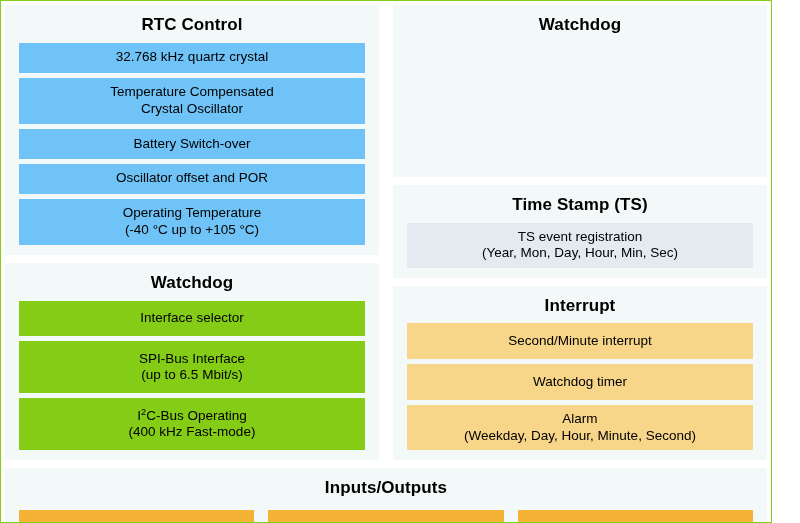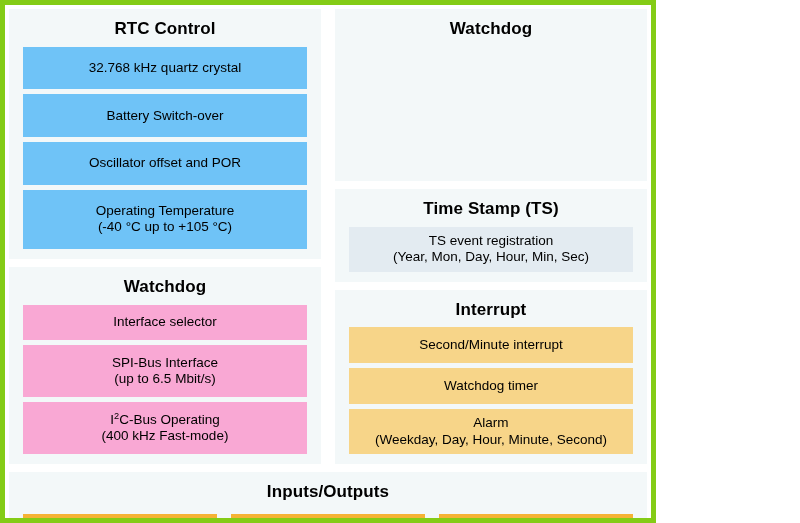--- a/index.html
+++ b/index.html
@@ -5,25 +5,25 @@
   html, body {
     margin: 0;
     padding: 0;
     background: #ffffff;
   }
   body {
     font-family: "Liberation Sans", sans-serif;
   }
   #diagram {
     position: relative;
-    width: 656px;
+    width: 772px;
     height: 523px;
     box-sizing: border-box;
     background: #ffffff;
-    border: 5px solid #84cc16;
+    border: 1px solid #84cc16;
     overflow: hidden;
   }
   .grid {
     position: absolute;
     left: 4px;
     top: 4px;
     right: 4px;
     bottom: 4px;
     display: flex;
     flex-direction: column;
@@ -72,21 +72,21 @@
     font-size: 13.5px;
     color: #000000;
     line-height: 1.22;
     padding: 6px 6px;
     box-sizing: border-box;
     flex: 1 1 auto;
     white-space: pre-line;
   }
   
   .c-rtc      { background: #6fc3f7; }
-  .c-iface    { background: #f9a8d4; }
+  .c-iface    { background: #84cc16; }
   .c-calendar { background: #cbedf8; }
   .c-interrupt{ background: #f7d589; }
   .c-ts       { background: #e3ebf1; }
   .c-io       { background: #f5b335; }
 
   
   .p-rtc       { flex: 0 0 250px; }
   .p-interface { flex: 1 1 auto; }
   .p-calendar  { flex: 0 0 172px; }
   .p-interrupt { flex: 0 0 165px; }
@@ -128,20 +128,22 @@
   <div class="grid">
 
     <div class="upper">
 
       <div class="col">
 
         <div class="panel p-rtc">
           <div class="panel-title">RTC Control</div>
           <div class="items">
             <div class="item c-rtc">32.768 kHz quartz crystal</div>
+            <div class="item c-rtc">Temperature Compensated
+Crystal Oscillator</div>
             <div class="item c-rtc">Battery Switch-over</div>
             <div class="item c-rtc">Oscillator offset and POR</div>
             <div class="item c-rtc">Operating Temperature
 (-40 °C up to +105 °C)</div>
           </div>
         </div>
 
         <div class="panel p-interface">
           <div class="panel-title">Watchdog</div>
           <div class="items">

